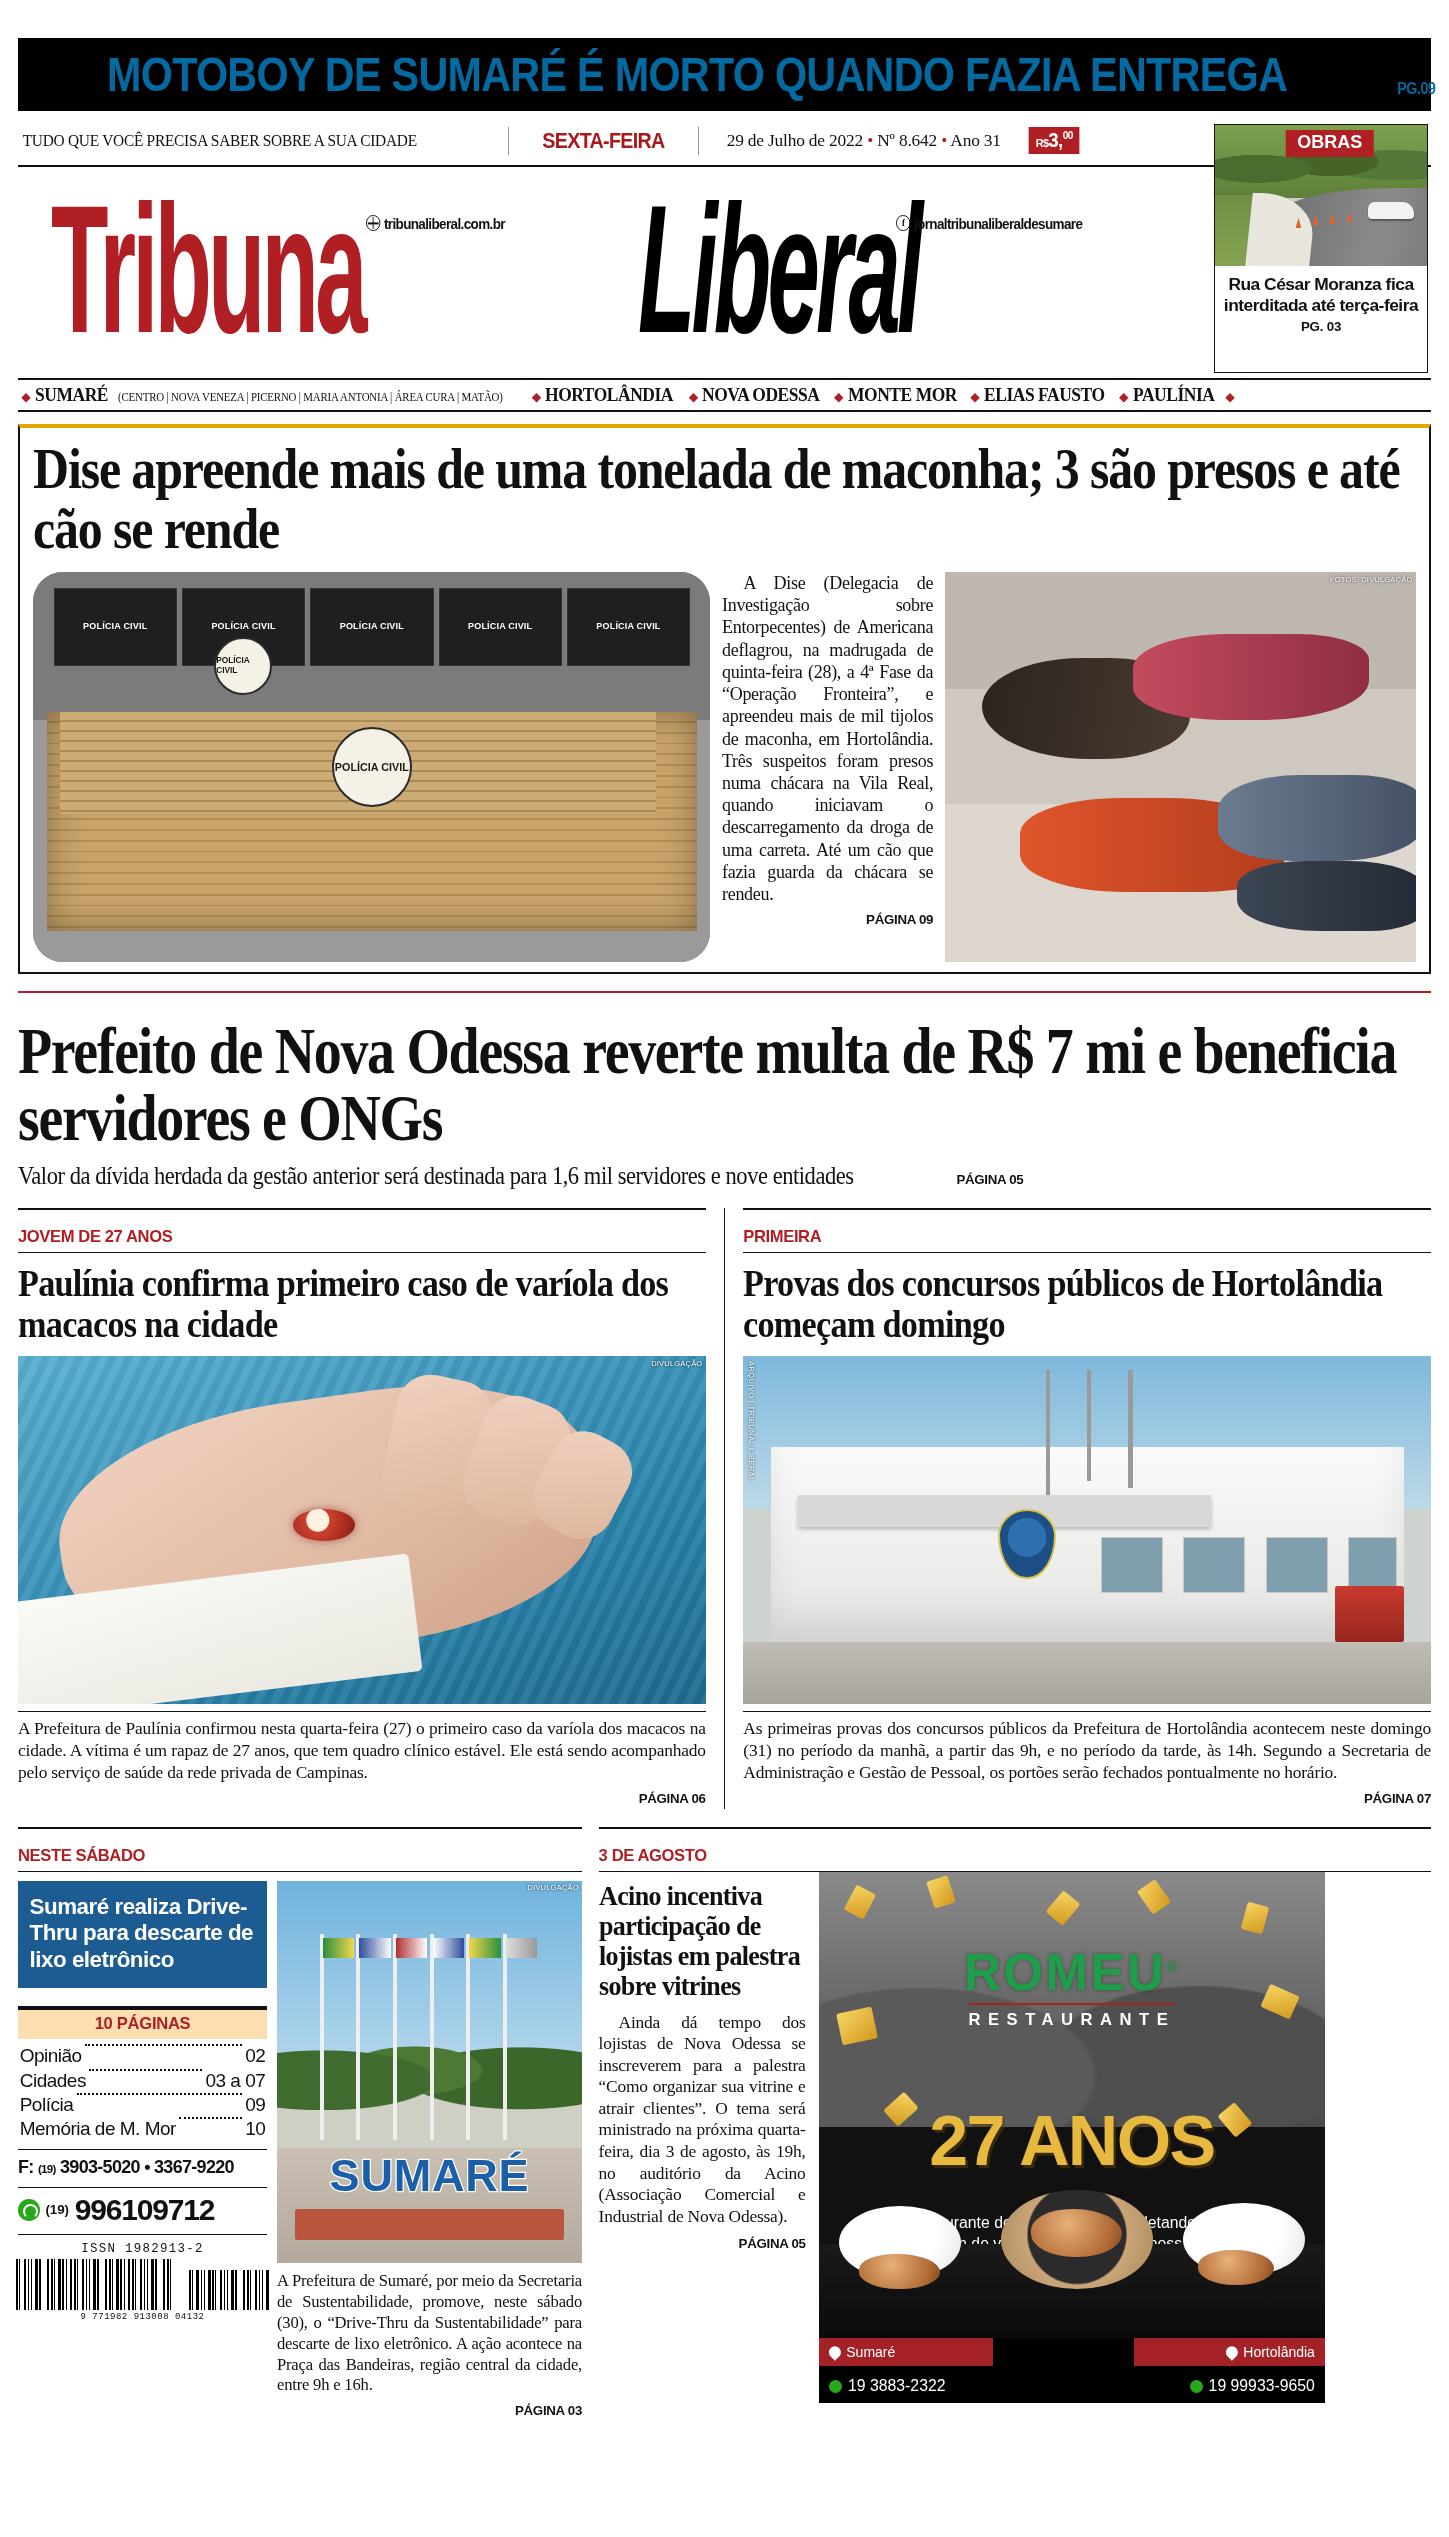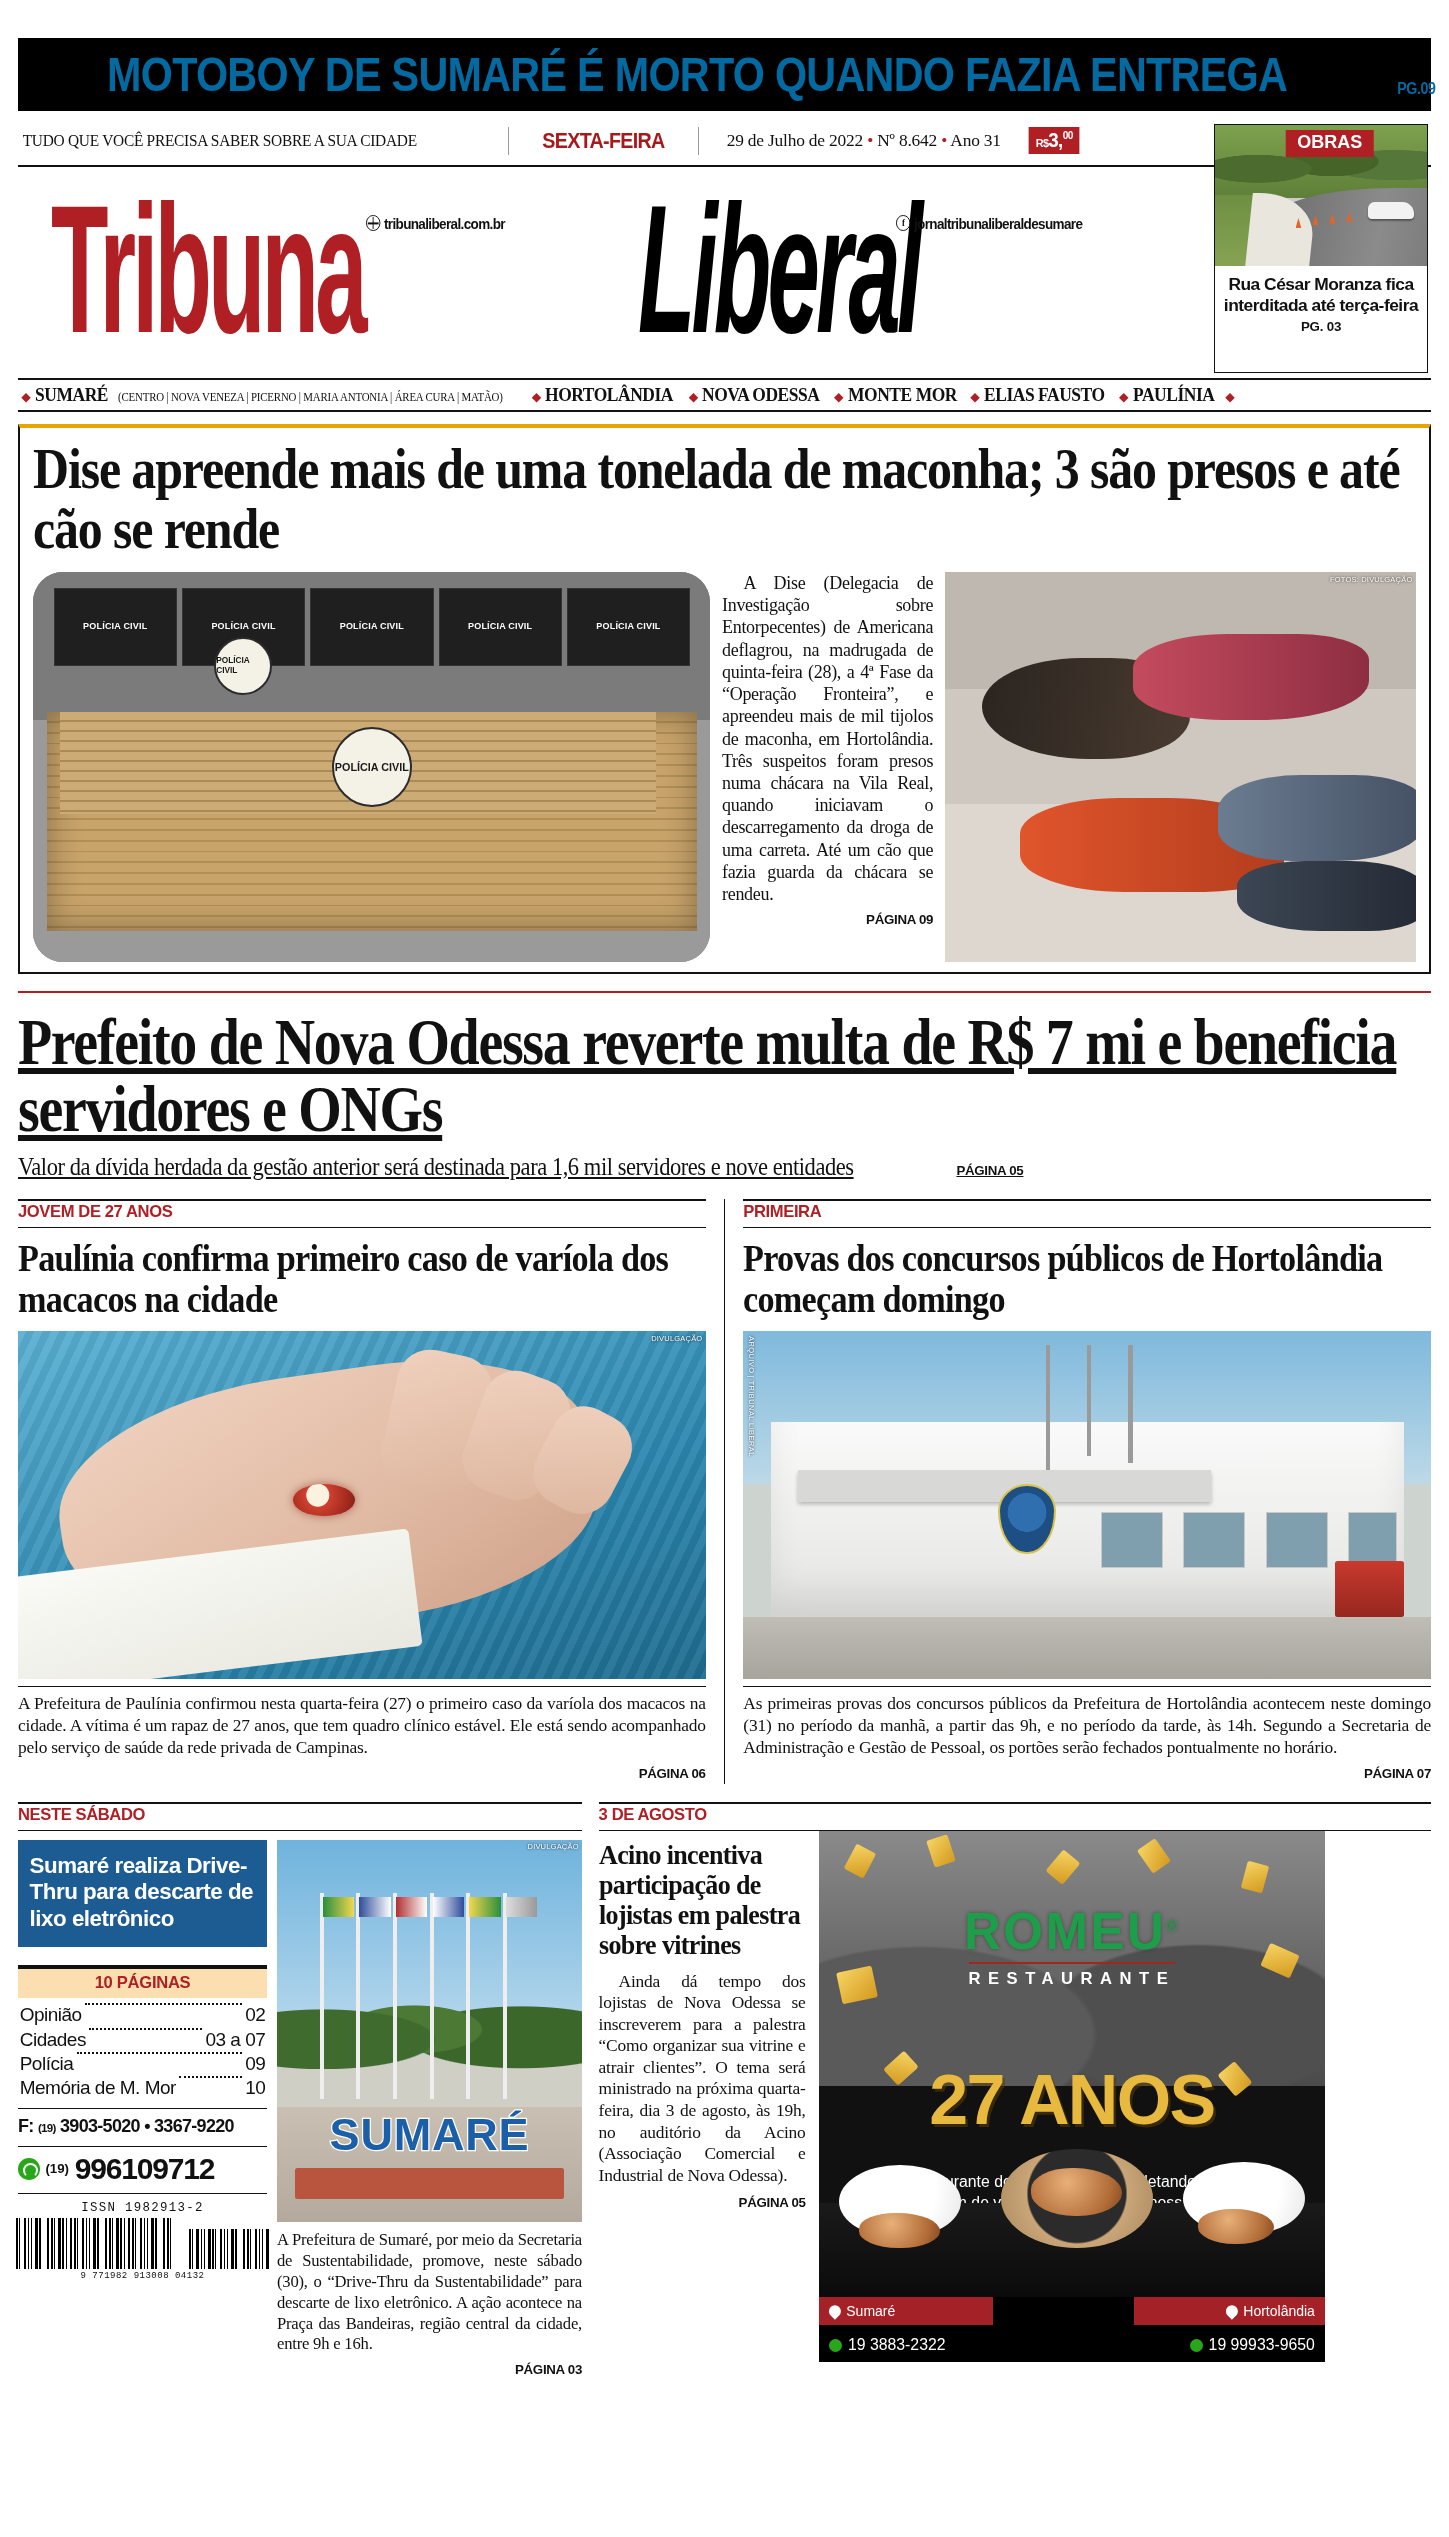--- a/index.html
+++ b/index.html
@@ -338,21 +338,21 @@
   .pa-p1 { position:absolute; left:40%; top:16%; width:50%; height:22%;
     background: linear-gradient(90deg,#c44b5e,#8e2e42); border-radius: 40% 30% 46% 38%; }
   .pa-p2 { position:absolute; left:16%; top:58%; width:56%; height:24%;
     background: linear-gradient(90deg,#e0552c,#b33d1d); border-radius: 38% 44% 30% 40%; }
   .pa-p3 { position:absolute; left:58%; top:52%; width:44%; height:22%;
     background: linear-gradient(90deg,#6b7c91,#445063); border-radius: 40% 34% 44% 36%; }
   .pa-p4 { position:absolute; left:62%; top:74%; width:40%; height:18%;
     background: linear-gradient(90deg,#3d4654,#232a35); border-radius: 36% 40% 30% 44%; }
 
   
-  .second-lead { margin-top: 16.6px; border-top: 2.5px solid #b01f24; padding-top: 16px; text-decoration: underline; }
+  .second-lead { margin-top: 16.6px; border-top: 2.5px solid #b01f24; padding-top: 25px; }
   .second-lead h2 {
     font-family: "Liberation Serif", serif;
     font-weight: 700;
     font-size: 65px;
     line-height: 1.03;
     letter-spacing: -1.5px;
     transform: scaleX(0.86);
     transform-origin: left top;
     width: 116%;
   }
@@ -373,21 +373,21 @@
   .two-col { display: flex; gap: 18px; margin-top: 18px; }
   .col { width: 697px; }
   .col-divider { width: 1.7px; background: #111; }
   .kicker-wrap { border-top: 2.5px double #111; padding-top: 0; }
   .kicker {
     font-family: "Liberation Sans", sans-serif;
     font-weight: 700;
     font-size: 16.6px;
     color: #b01f24;
     letter-spacing: -0.4px;
-    padding: 1px 0 5px;
+    padding: 17px 0 5px;
     border-bottom: 1.2px solid #111;
     transform-origin: left;
   }
   .col h3 {
     font-family: "Liberation Serif", serif;
     font-weight: 700;
     font-size: 38px;
     line-height: 1.08;
     letter-spacing: -0.8px;
     transform: scaleX(0.9);

